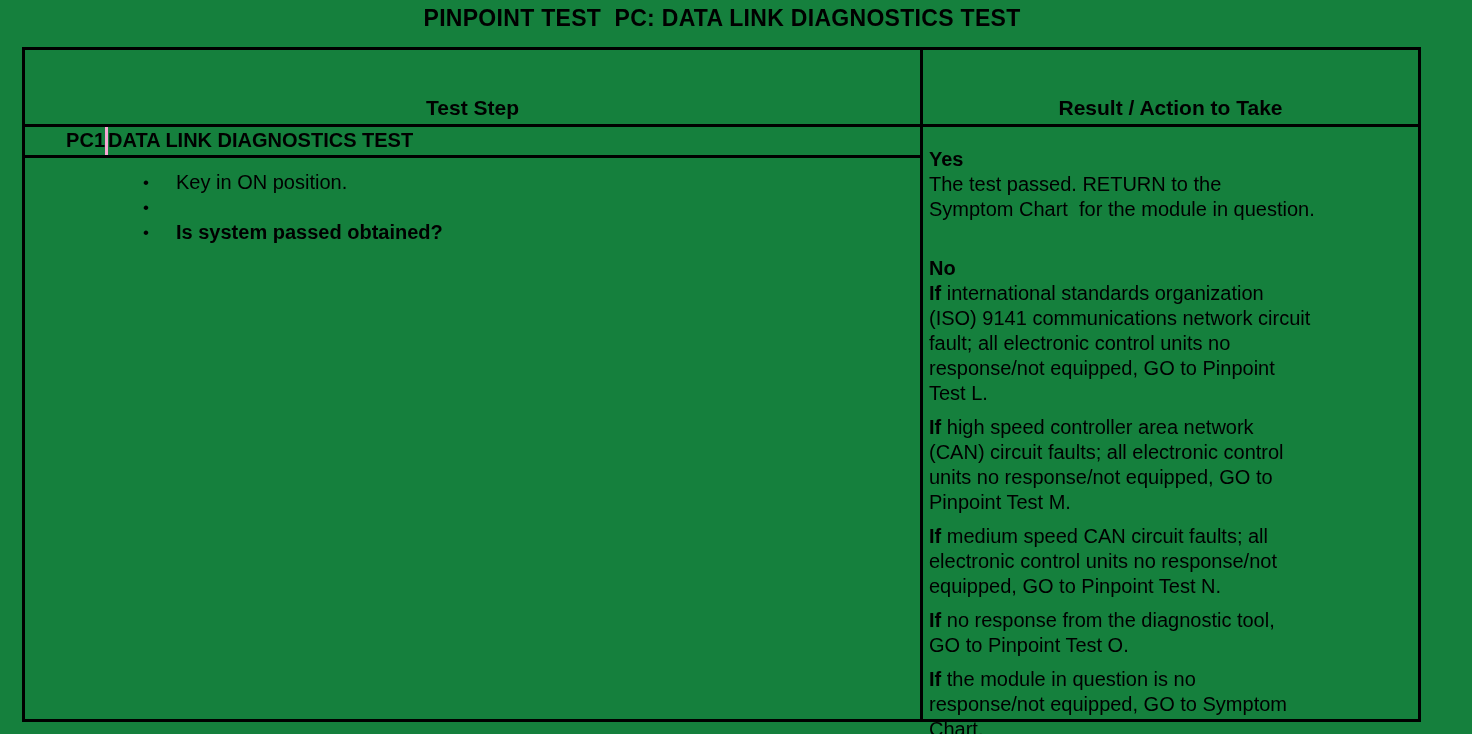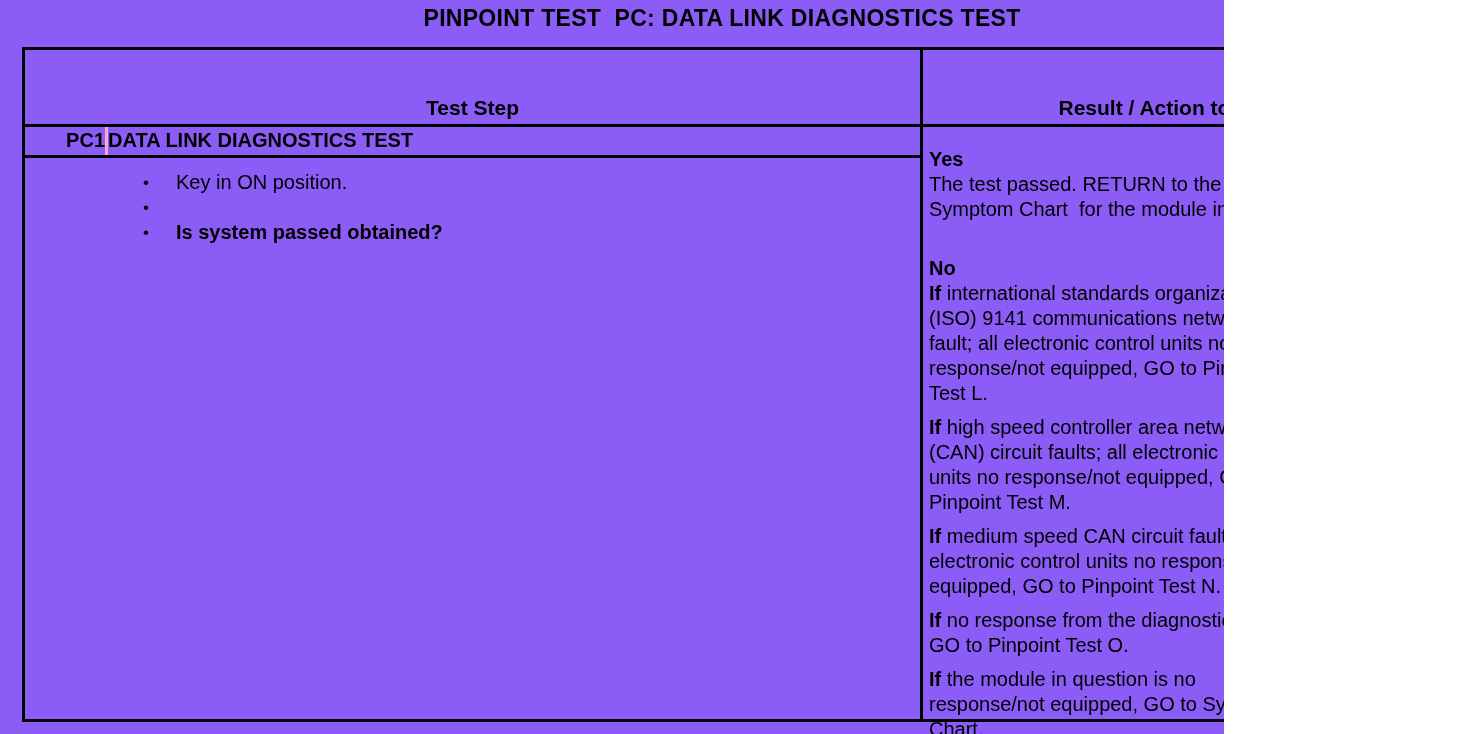--- a/index.html
+++ b/index.html
@@ -1,21 +1,21 @@
 <!DOCTYPE html>
 <html><head>
 <meta charset="utf-8">
 <style>
   * { box-sizing: border-box; }
   html, body { margin: 0; padding: 0; background: #ffffff; }
   .page {
     position: relative;
-    width: 1224px;
+    width: 1472px;
     height: 734px;
-    background: #8b5cf6;
+    background: #15803d;
     color: #000000;
     font-family: "Liberation Sans", sans-serif;
     overflow: hidden;
   }
   .title {
     position: absolute;
     top: 5px;
     left: 0;
     width: 1444px;
     text-align: center;

